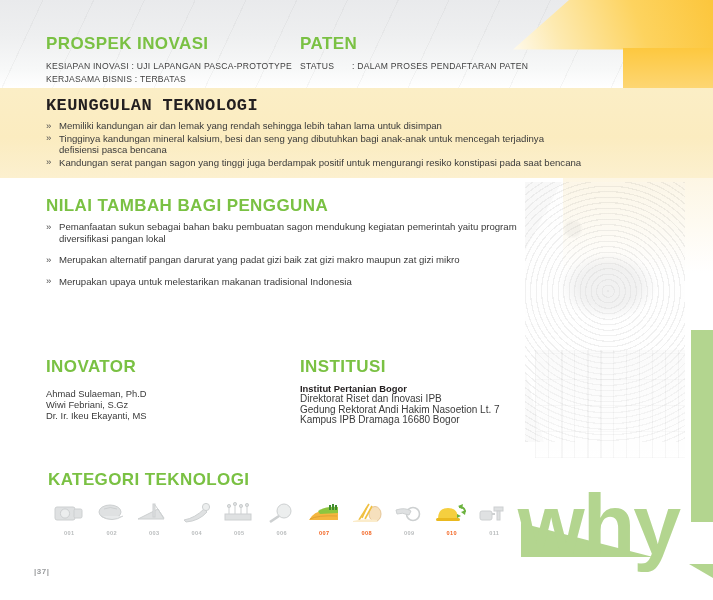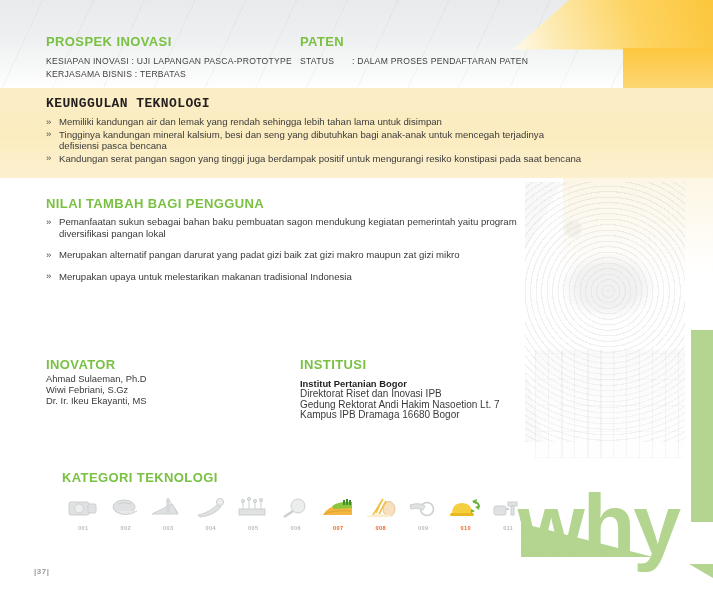--- a/index.html
+++ b/index.html
@@ -86,21 +86,21 @@
   .why-word{
     position:absolute; right:34px; bottom:40px;
     font-size:86px; line-height:.82; font-weight:700; letter-spacing:-2px;
     color:#b3d58f;
   }
 
   
   .content { position:absolute; inset:0; }
 
   h2.sec-title{
-    font-size:13px; font-weight:700; letter-spacing:.4px;
+    font-size:17px; font-weight:700; letter-spacing:.4px;
     color:#7ac143; text-transform:uppercase;
   }
   h2.sec-title.dark{ color:#231f20;font-family:Liberation Mono, monospace; }
 
   .meta-line{
     font-size:8.6px; color:#3f3f3f; letter-spacing:.25px;
     text-transform:uppercase; line-height:13px; white-space:nowrap;
   }
 
   .top-block{ position:absolute; left:46px; top:34px; }
@@ -118,25 +118,25 @@
   }
 
   .keunggulan{ position:absolute; left:46px; top:96px; width:540px; }
   .keunggulan .bullets li{ margin-bottom:1px; }
 
   .nilai{ position:absolute; left:46px; top:196px; width:510px; }
   .nilai .bullets li{ margin-bottom:10px; }
 
   .inovator{ position:absolute; left:46px; top:357px; }
   .institusi{ position:absolute; left:300px; top:357px; }
-  .people{ margin-top:2px; font-size:9.4px; line-height:10.8px; color:#3a3a3a; }
+  .people{ margin-top:12px; font-size:9.4px; line-height:10.8px; color:#3a3a3a; }
   .inst-name{ margin-top:6px; font-size:9.4px; font-weight:700; color:#231f20; }
   .inst-addr{ font-size:10px; line-height:10.6px; color:#3a3a3a; }
 
-  .kategori{ position:absolute; left:62px; top:470px; width:470px; }
+  .kategori{ position:absolute; left:48px; top:470px; width:470px; }
   .icon-row{ display:flex; gap:0; margin-top:8px; }
   .icon-cell{ width:42.5px; text-align:center; }
   .icon-art{
     width:40px; height:30px; margin:0 auto; position:relative;
   }
   .icon-code{
     margin-top:2px; font-size:5.6px; font-weight:700; letter-spacing:.4px;
     color:#b9bcbd;
   }
   .icon-cell.on .icon-code{ color:#f26522; }

